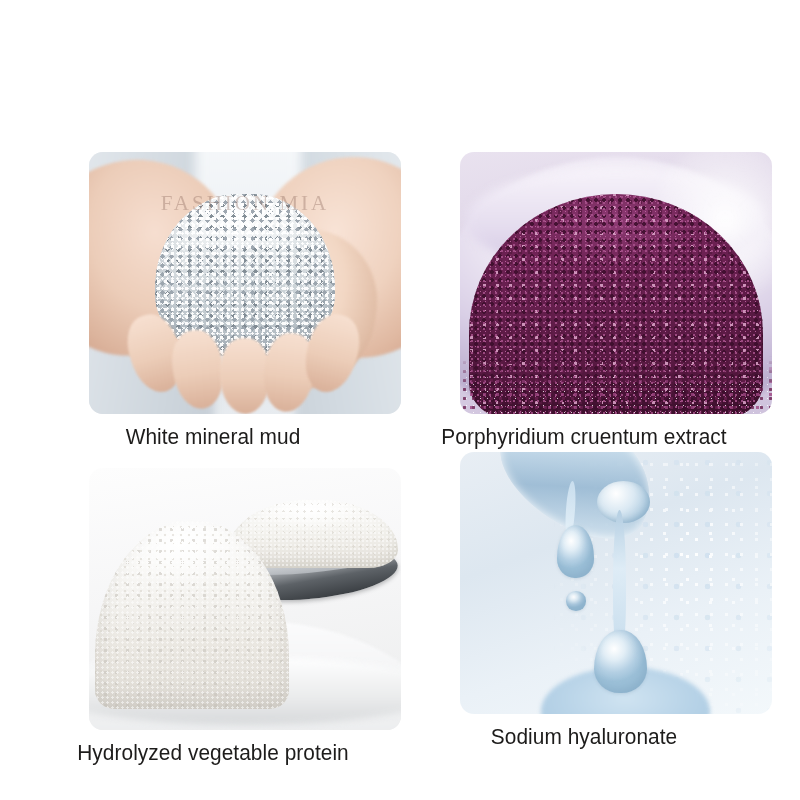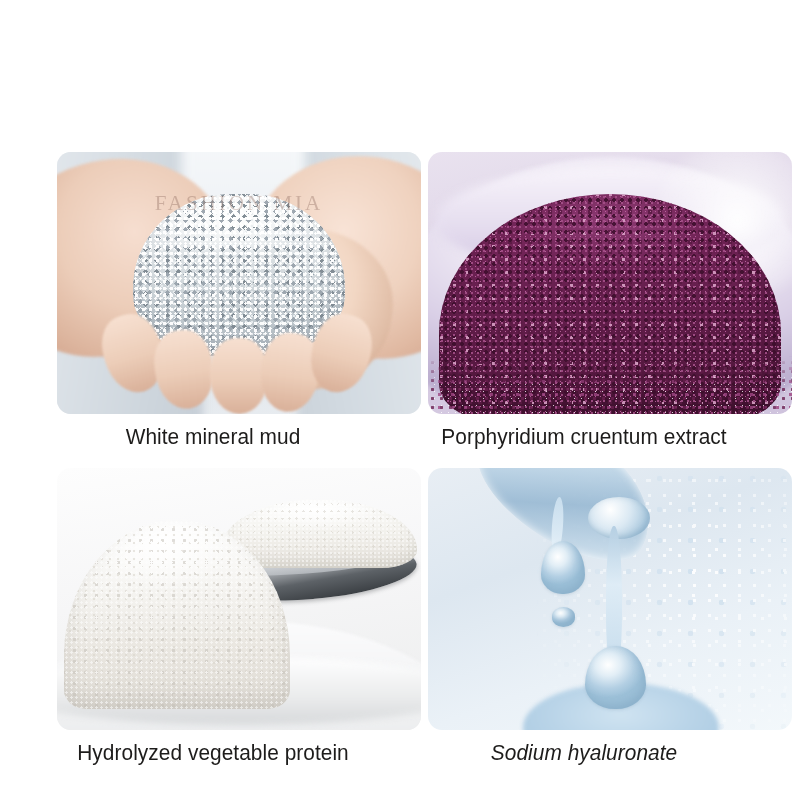--- a/index.html
+++ b/index.html
@@ -65,29 +65,30 @@
     width: 800px;
     height: 648px;
   }
   .card {
     position: absolute;
     width: 312px;
   }
   .card-r1c1 { left: 57px;  top: 0px; }
   .card-r1c2 { left: 428px; top: 0px; }
   .card-r2c1 { left: 57px;  top: 316px; }
-  .card-r2c2 { left: 428px; top: 316px; font-style: italic; }
+  .card-r2c2 { left: 428px; top: 300px; }
 
   .photo {
     position: relative;
-    width: 364px;
+    width: 312px;
     height: 262px;
     border-radius: 14px;
     overflow: hidden;
     background: #f2f3f5;
+    margin-left: 32px;
   }
   .caption {
     margin: 0;
     padding-top: 11px;
     text-align: center;
     font-family: "Liberation Sans", sans-serif;
     font-size: 21.5px;
     line-height: 1.15;
     font-weight: 400;
     color: #1d1c1b;

